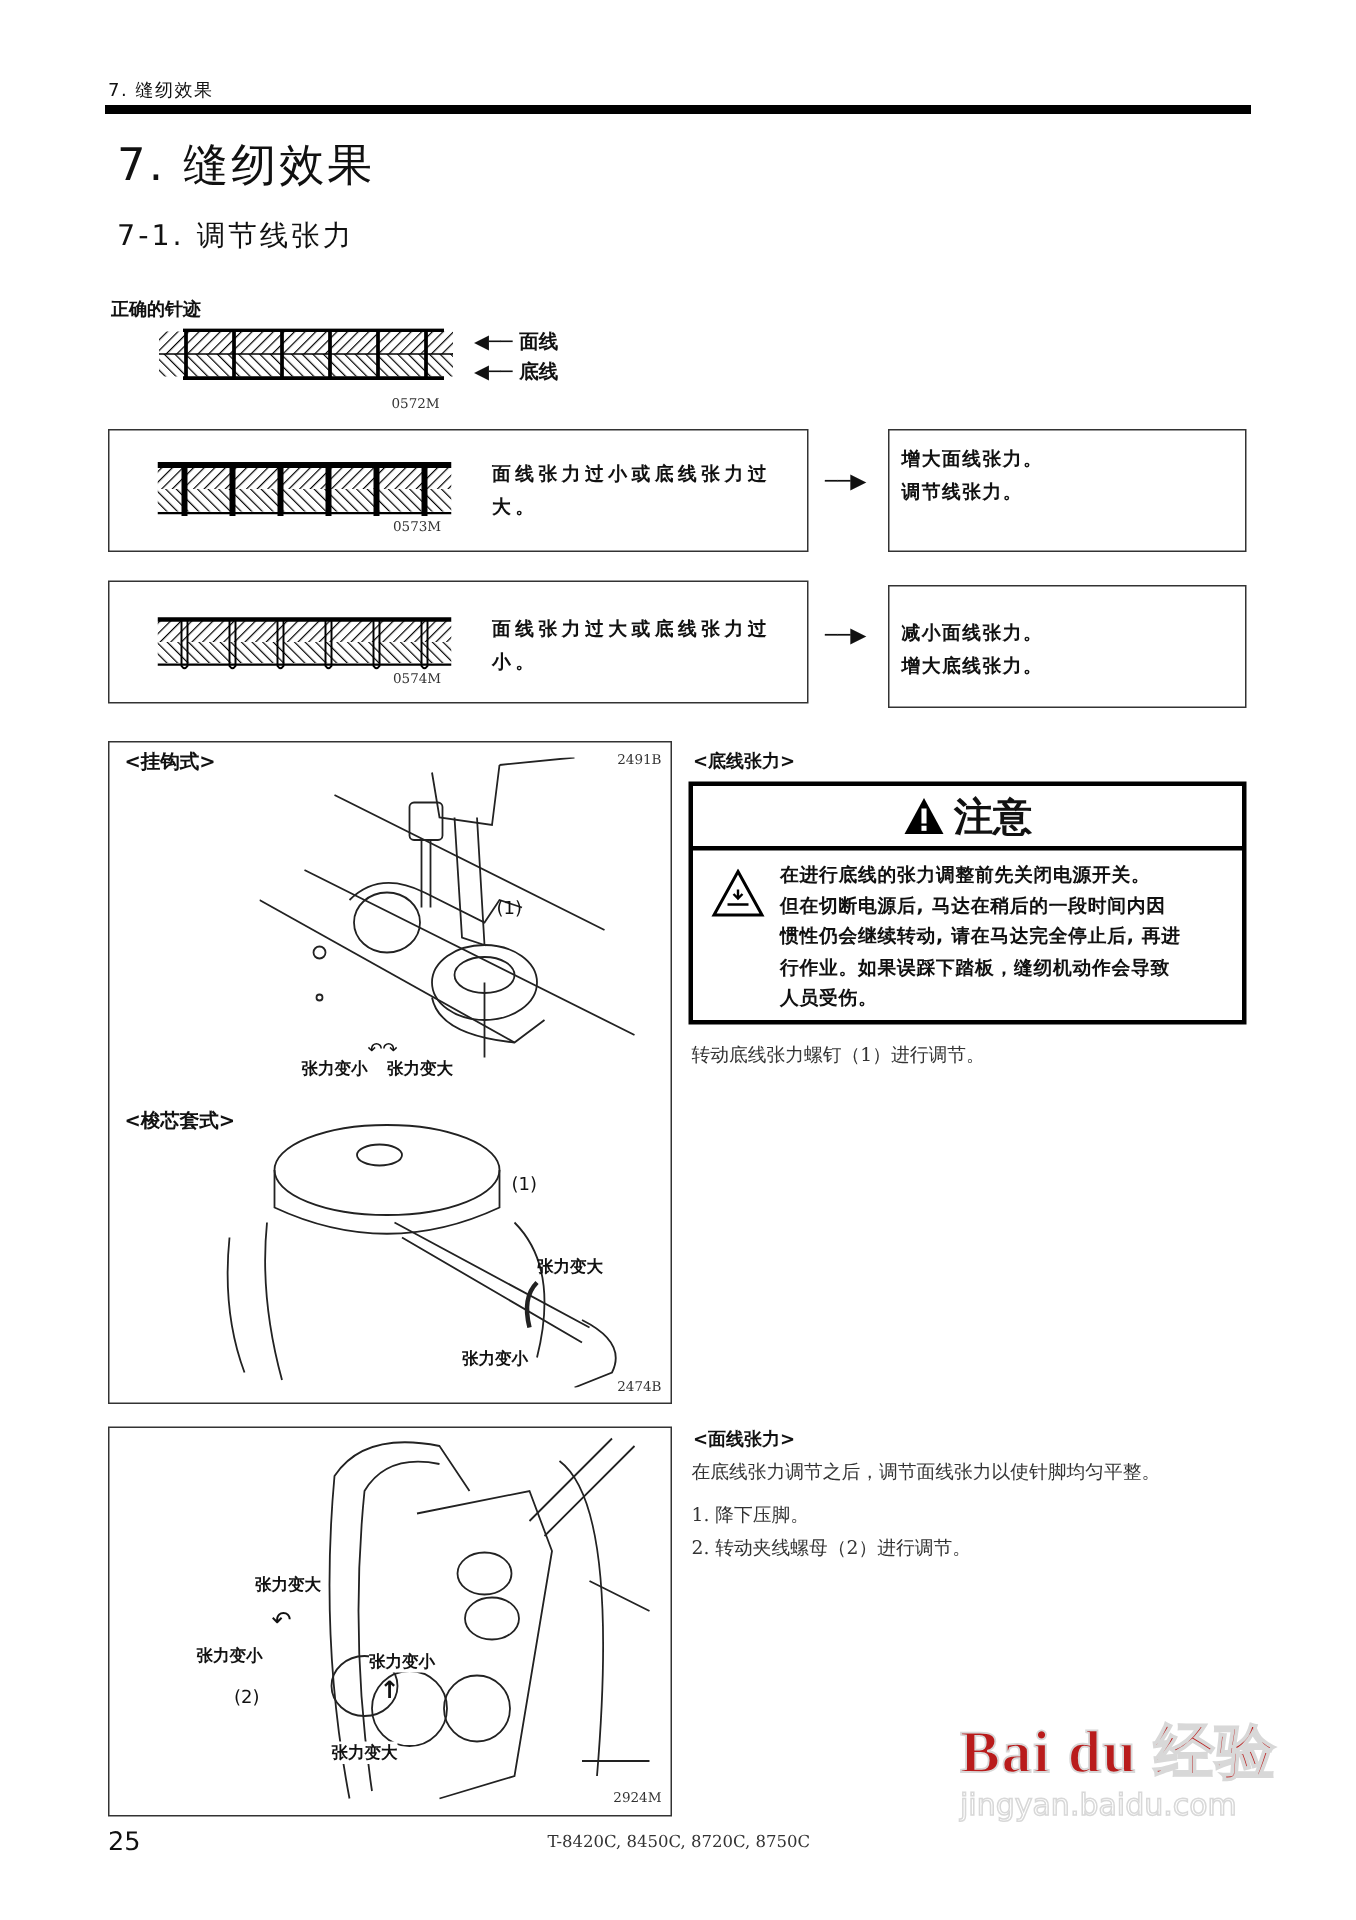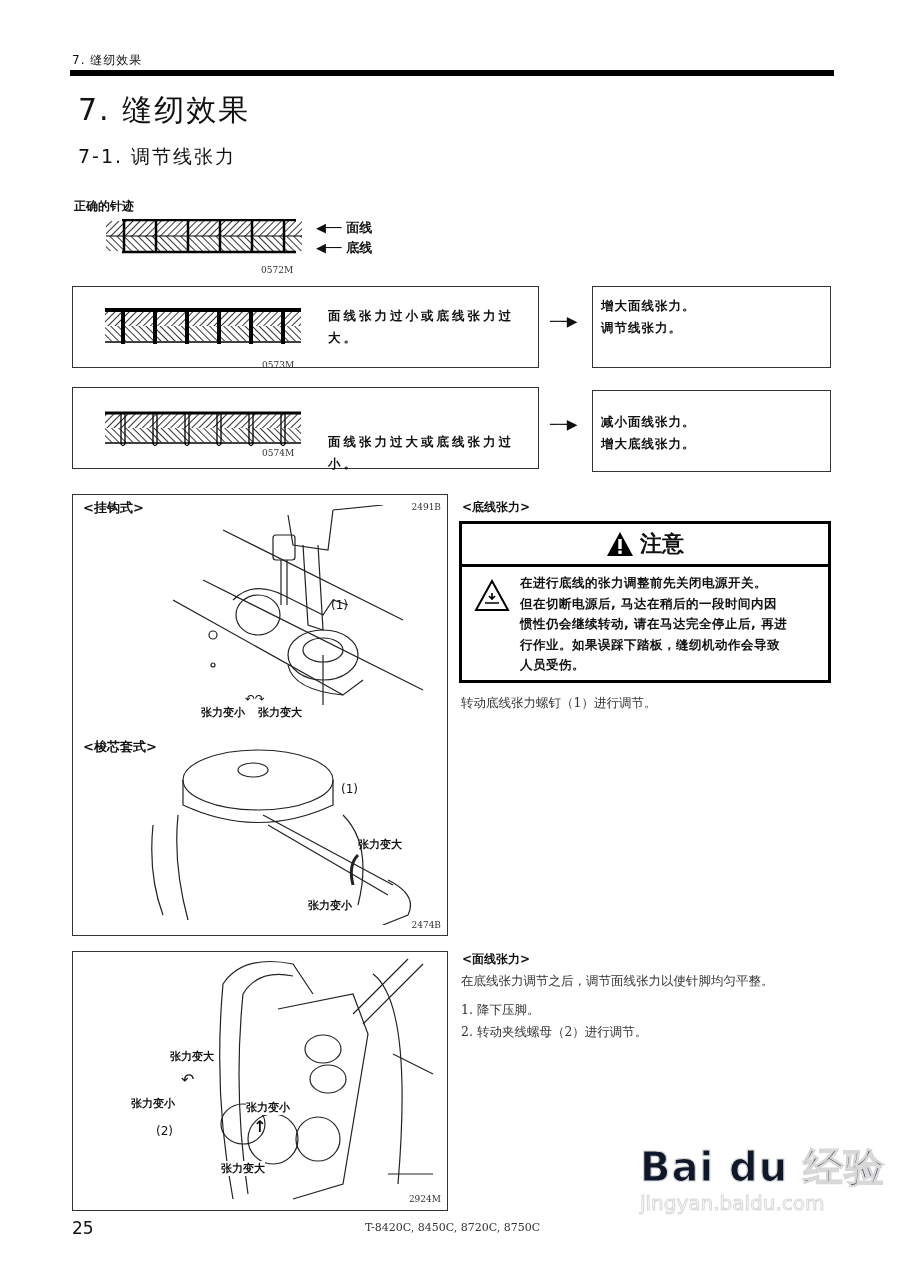--- a/index.html
+++ b/index.html
@@ -11,21 +11,21 @@
   .h2{left:78px;top:144px;font-size:19px;letter-spacing:2px;}
   .caption{font-size:12px;font-weight:bold;}
   .code{font-family:"DejaVu Serif","Liberation Serif",serif;font-size:9px;color:#333;}
   .box{border:1.5px solid #333;background:#fff;box-sizing:border-box;}
   .box-text{font-size:12.5px;font-weight:bold;letter-spacing:3px;line-height:22px;}
   .box-text2{font-size:12.5px;font-weight:bold;letter-spacing:1px;line-height:22px;}
   .fig-label{font-size:13px;font-weight:bold;}
   .sub-head{font-size:12px;font-weight:bold;}
   .body-serif{font-family:"DejaVu Serif","Liberation Serif",serif;font-size:12.5px;color:#333;line-height:22px;}
   .caution{border:3px solid #000;box-sizing:border-box;}
-  .caution-head{height:40px;border-bottom:3px solid #000;display:flex;align-items:center;justify-content:center;gap:6px;font-size:22px;font-weight:bold;}
+  .caution-head{height:40px;border-bottom:3px solid #000;display:flex;align-items:center;justify-content:center;gap:6px;font-size:26px;font-weight:bold;}
   .caution-body{display:flex;padding:6px 8px;}
   .caution-text{font-size:12.5px;font-weight:bold;line-height:20.5px;letter-spacing:.5px;}
   .stitch svg{display:block;}
   .watermark{left:640px;top:1140px;color:#e6e6e6;}
 </style>
 </head>
 <body>
 
 <div class="abs header-label">7. 缝纫效果</div>
 <div class="abs header-rule"></div>
@@ -67,21 +67,21 @@
     <svg width="196" height="40" viewBox="0 0 196 40">
       <rect x="0" y="4" width="196" height="15" fill="url(#hatchA)"></rect>
       <rect x="0" y="19" width="196" height="15" fill="url(#hatchB)"></rect>
       <g fill="none" stroke="#000" stroke-width="4">
         <path d="M0 3 H196"></path>
         <path d="M18 3 V37 M50 3 V37 M82 3 V37 M114 3 V37 M146 3 V37 M178 3 V37"></path>
       </g>
       <line x1="0" y1="35" x2="196" y2="35" stroke="#000" stroke-width="1.5"></line>
     </svg>
   </div>
-  <div class="abs code" style="left:189px;top:73px;">0573M</div>
+  <div class="abs code" style="left:189px;top:60px;">0573M</div>
   <div class="abs box-text" style="left:255px;top:18px;width:210px;">面线张力过小或底线张力过大。</div>
 </div>
 <div class="abs" style="left:550px;top:313px;font-size:14px;">──▶</div>
 <div class="abs box" style="left:592px;top:286px;width:239px;height:82px;">
   <div class="abs box-text2" style="left:8px;top:8px;">
     <div>增大面线张力。</div>
     <div>调节线张力。</div>
   </div>
 </div>
 
@@ -91,21 +91,21 @@
       <rect x="0" y="6" width="196" height="14" fill="url(#hatchA)"></rect>
       <rect x="0" y="20" width="196" height="14" fill="url(#hatchB)"></rect>
       <line x1="0" y1="5" x2="196" y2="5" stroke="#000" stroke-width="3"></line>
       <line x1="0" y1="35" x2="196" y2="35" stroke="#000" stroke-width="1.5"></line>
       <g fill="none" stroke="#000" stroke-width="1.3">
         <path d="M16 4 V36 Q18 39 20 36 V4 M48 4 V36 Q50 39 52 36 V4 M80 4 V36 Q82 39 84 36 V4 M112 4 V36 Q114 39 116 36 V4 M144 4 V36 Q146 39 148 36 V4 M176 4 V36 Q178 39 180 36 V4"></path>
       </g>
     </svg>
   </div>
   <div class="abs code" style="left:189px;top:60px;">0574M</div>
-  <div class="abs box-text" style="left:255px;top:20px;width:210px;margin-top:23px;">面线张力过大或底线张力过小。</div>
+  <div class="abs box-text" style="left:255px;top:20px;width:210px;">面线张力过大或底线张力过小。</div>
 </div>
 <div class="abs" style="left:550px;top:416px;font-size:14px;">──▶</div>
 <div class="abs box" style="left:592px;top:390px;width:239px;height:82px;">
   <div class="abs box-text2" style="left:8px;top:20px;">
     <div>减小面线张力。</div>
     <div>增大底线张力。</div>
   </div>
 </div>
 
 <div class="abs box" style="left:72px;top:494px;width:376px;height:442px;">
@@ -209,15 +209,15 @@
 <div class="abs body-serif" style="left:461px;top:970px;">在底线张力调节之后，调节面线张力以使针脚均匀平整。</div>
 <div class="abs body-serif" style="left:461px;top:999px;">
   <div>1. 降下压脚。</div>
   <div>2. 转动夹线螺母（2）进行调节。</div>
 </div>
 
 <div class="abs" style="left:72px;top:1218px;font-size:17px;">25</div>
 <div class="abs" style="left:365px;top:1221px;font-family:'DejaVu Serif','Liberation Serif',serif;font-size:11px;color:#333;">T-8420C, 8450C, 8720C, 8750C</div>
 
 <div class="abs watermark">
-  <div style="font-size:40px;font-weight:bold;color:#0f172a;-webkit-text-stroke:1.2px #d8d8d8;letter-spacing:1px;">Bai du 经验</div>
+  <div style="font-size:40px;font-weight:bold;color:#b91c1c;-webkit-text-stroke:1.2px #d8d8d8;letter-spacing:1px;font-family:Liberation Serif, serif;">Bai du 经验</div>
   <div style="font-size:20px;color:#fff;-webkit-text-stroke:1px #d8d8d8;margin-top:-4px;">jingyan.baidu.com</div>
 </div>
 
 </body></html>

